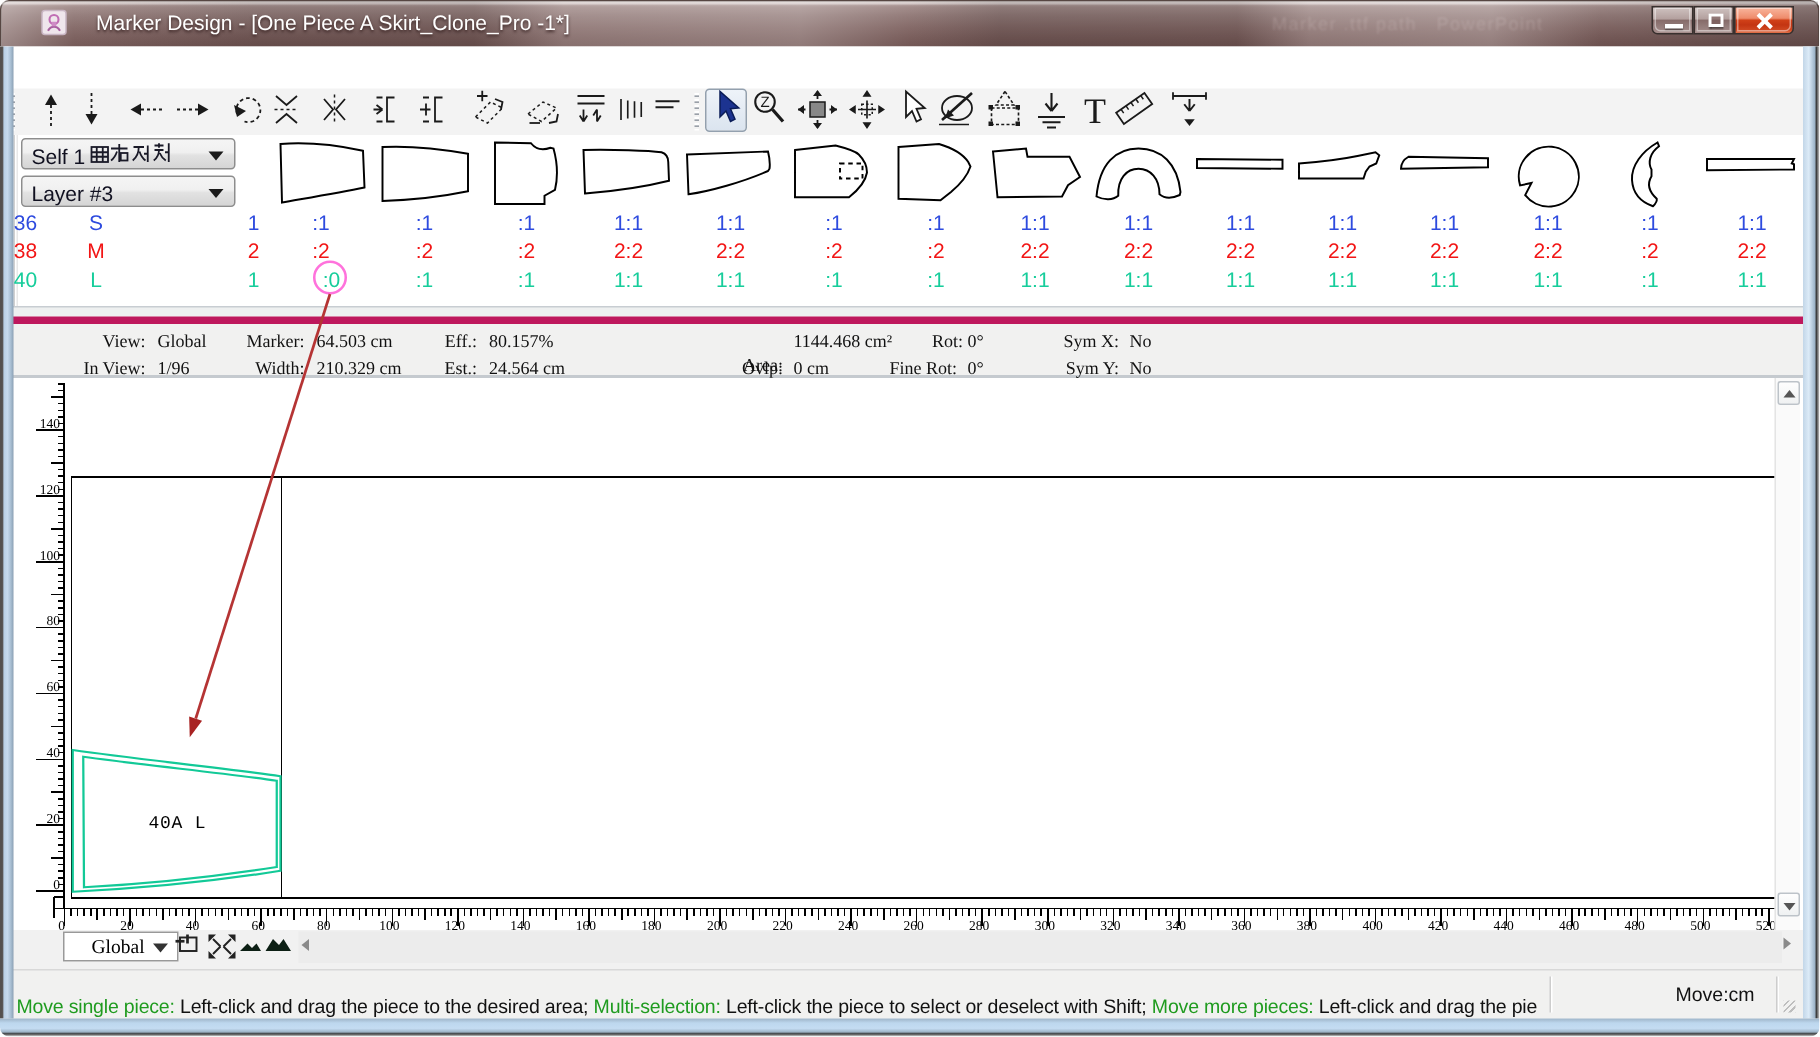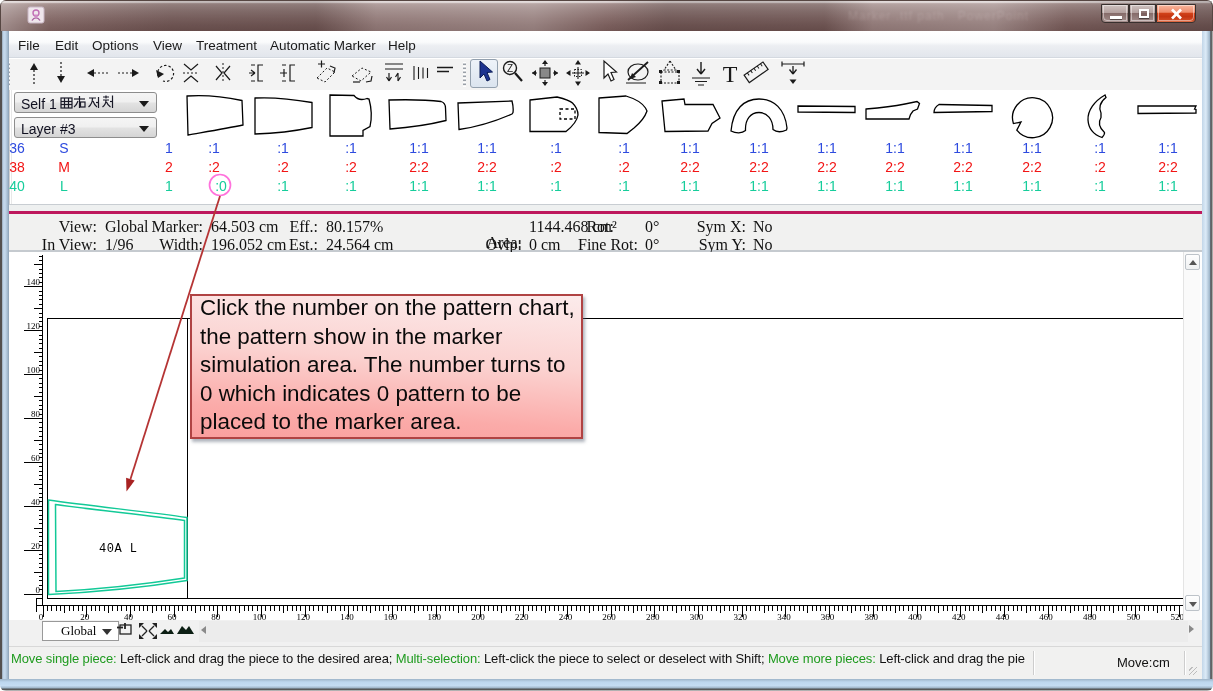--- a/index.html
+++ b/index.html
@@ -43,21 +43,21 @@
 #selbtn { position:absolute; left:465px; top:0px; width:28px; height:29px; border:1px solid #93a0ae; border-radius:3px; background:linear-gradient(180deg,#eef3f9,#dbe4ef); }
 
 #chart { position:absolute; left:5px; top:90px; width:1192px; height:114px; background:#ffffff; overflow:hidden; }
 .combo { position:absolute; left:9px; width:143px; height:21px; border:1px solid #8d8d8d; border-radius:3px;
   background:linear-gradient(180deg,#f5f5f5 0%,#f0f0f0 45%,#e2e2e2 55%,#d5d5d5 100%); font-size:14px; color:#101020; }
 .combo .arr { position:absolute; right:7px; top:8px; width:0; height:0; border-left:5px solid transparent; border-right:5px solid transparent; border-top:6px solid #1a1a1a; }
 .num { position:absolute; font-size:14px; text-align:center; width:44px; }
 .c-s { color:#2e4bdf; } .c-m { color:#f21515; } .c-l { color:#16cd9b; }
 
 #split1 { position:absolute; left:5px; top:204px; width:1197px; height:7px; background:#eef0f0; border-top:1px solid #c8cdd2; }
-#infobar { position:absolute; left:5px; top:211px; width:1197px; height:41px; background:#f1f1f0; border-top:3px solid #be185d; border-bottom:2px solid #c5cacf; font-family:"Liberation Serif",serif; font-size:16px; color:#111; }
+#infobar { position:absolute; left:5px; top:211px; width:1197px; height:41px; background:#f1f1f0; border-top:5px solid #be185d; border-bottom:2px solid #c5cacf; font-family:"Liberation Serif",serif; font-size:12px; color:#111; }
 .ilabel { position:absolute; text-align:right; }
 .ival { position:absolute; }
 
 #canvas { position:absolute; left:5px; top:252px; width:1178px; height:368px; background:#ffffff; overflow:hidden; }
 
 #vscroll { position:absolute; left:1183px; top:252px; width:17px; height:368px; background:#fafafa; border-left:1px solid #e4e4e4; }
 .sbtn { position:absolute; left:1px; width:15px; height:16px; background:linear-gradient(180deg,#fefefe,#eff1f2); border:1px solid #bdc3c9; border-radius:2px; }
 .tri-up { width:0;height:0;border-left:4px solid transparent;border-right:4px solid transparent;border-bottom:5px solid #555; position:absolute; left:3px; top:5px;}
 .tri-down { width:0;height:0;border-left:4px solid transparent;border-right:4px solid transparent;border-top:5px solid #555; position:absolute; left:3px; top:6px;}
 
@@ -77,47 +77,39 @@
 <div id="titlebar">
       <div class="shine"></div>
     </div>
 <svg class="abs" width="18" height="18" style="left:28px;top:7px">
 <rect x="0" y="0" width="16" height="16" rx="2" fill="#efe6ec" stroke="#c9b6c4"></rect>
 <circle cx="8" cy="6" r="3" fill="none" stroke="#c06db4" stroke-width="1.4"></circle>
 <path d="M4,13.5 C6,10 10,10 12,13.5" fill="none" stroke="#a85fa0" stroke-width="1.4"></path>
 <rect x="6.5" y="7.5" width="3" height="3" fill="#cf8cc6"></rect>
 </svg>
 <div style="position:absolute;left:848px;top:9px;white-space:nowrap;font-size:12px;color:rgba(255,245,240,.16);filter:blur(0.8px);letter-spacing:1px">Marker .ttf path &nbsp; PowerPoint</div>
+    <div id="title-text">Marker Design - [One Piece A Skirt_Clone_Pro -1*]</div>
 <div id="winbtns">
 <div class="wbtn" id="btn-min">
         <div class="inner"></div>
         <div class="glyph"></div>
       </div>
 <div class="wbtn" id="btn-max">
         <div class="inner"></div>
         <div class="glyph"></div>
       </div>
 <div class="wbtn" id="btn-close">
         <div class="inner"></div>
         <svg width="40" height="19" style="left:0;top:0">
           <g stroke="#fff" stroke-width="2.6" filter="">
             <line x1="15" y1="4.5" x2="24" y2="13.5"></line>
             <line x1="24" y1="4.5" x2="15" y2="13.5"></line>
           </g>
         </svg>
       </div>
-</div>
-<div id="menubar">
-<div class="mitem" style="left:13px">File</div>
-<div class="mitem" style="left:50px">Edit</div>
-<div class="mitem" style="left:87px">Options</div>
-<div class="mitem" style="left:148px">View</div>
-<div class="mitem" style="left:191px">Treatment</div>
-<div class="mitem" style="left:265px">Automatic Marker</div>
-<div class="mitem" style="left:383px">Help</div>
 </div>
 <div id="toolbar">
 <div class="grip" style="left:2px"></div>
 <div class="grip" style="left:458px"></div>
 <div id="selbtn"></div>
 </div>
 <svg class="abs" width="1213" height="100" style="left:0;top:0" fill="none" stroke="#1a1a1a" stroke-width="1.2">
 <path d="M34,63 l-4,7 h8 z" fill="#1a1a1a" stroke="none"></path>
       <line x1="34" y1="70" x2="34" y2="84" stroke-dasharray="2,2"></line>
       <path d="M61,83 l-4,-7 h8 z" fill="#1a1a1a" stroke="none"></path>
@@ -288,30 +280,30 @@
 </svg>
 <div id="split1"></div>
 <div id="infobar">
 <div class="ilabel" style="right:1105px;top:4px">View:</div>
 <div class="ival" style="left:100px;top:4px">Global</div>
 <div class="ilabel" style="right:1105px;top:22px">In View:</div>
 <div class="ival" style="left:100px;top:22px">1/96</div>
 <div class="ilabel" style="right:999px;top:4px">Marker:</div>
 <div class="ival" style="left:206px;top:4px">64.503 cm</div>
 <div class="ilabel" style="right:999px;top:22px">Width:</div>
-<div class="ival" style="left:206px;top:22px">196.052 cm</div>
+<div class="ival" style="left:206px;top:22px">210.329 cm</div>
 <div class="ilabel" style="right:884px;top:4px">Eff.:</div>
 <div class="ival" style="left:321px;top:4px">80.157%</div>
 <div class="ilabel" style="right:884px;top:22px">Est.:</div>
 <div class="ival" style="left:321px;top:22px">24.564 cm</div>
 <div class="ilabel" style="right:680px;top:20px">Area:</div>
 <div class="ival" style="left:524px;top:4px">1144.468 cm²</div>
 <div class="ilabel" style="right:680px;top:22px">Ovlp:</div>
 <div class="ival" style="left:524px;top:22px">0 cm</div>
-<div class="ilabel" style="right:588px;top:4px">Rot:</div>
+<div class="ilabel" style="right:560px;top:4px">Rot:</div>
 <div class="ival" style="left:640px;top:4px">0°</div>
 <div class="ilabel" style="right:564px;top:22px">Fine Rot:</div>
 <div class="ival" style="left:640px;top:22px">0°</div>
 <div class="ilabel" style="right:456px;top:4px">Sym X:</div>
 <div class="ival" style="left:748px;top:4px">No</div>
 <div class="ilabel" style="right:456px;top:22px">Sym Y:</div>
 <div class="ival" style="left:748px;top:22px">No</div>
 </div>
 <div id="canvas"></div>
 <svg class="abs" width="1213" height="440" style="left:0;top:252px" stroke="#000" stroke-width="1" fill="none" shape-rendering="crispEdges">
@@ -730,33 +722,27 @@
         <path d="M139,3 h5 l-5,5 z M157,3 h-5 l5,5 z M139,19 h5 l-5,-5 z M157,19 h-5 l5,-5 z" fill="#222" stroke="none"></path>
       </g>
 <path d="M160,14 l5,-5 3,3 3,-3 3,5 z" fill="#0c1f14" stroke="none"></path>
 <path d="M177,14 l5,-8 4,4 3,-4 5,8 z" fill="#0c1f14" stroke="none"></path>
 <path d="M206,6 l-5,4 5,4 z" fill="#8a8a8a" stroke="none"></path>
 </svg>
 <svg class="abs" width="20" height="26" style="left:1183px;top:620px">
       <path d="M6,5 l5,4 -5,4 z" fill="#8a8a8a"></path>
     </svg>
 <div id="statusbar">
-<div style="position:absolute;left:6px;top:4px;white-space:nowrap;width:1020px;overflow:hidden;letter-spacing:-0.12px"><span class="green">Move single piece:</span> Left-click and drag the piece to the desired area; <span class="green">Multi-selection:</span> Left-click the piece to select or deselect with Shift; <span class="green">Move more pieces:</span> Left-click and drag the pie</div>
+<div style="position:absolute;left:6px;top:16px;white-space:nowrap;width:1020px;overflow:hidden;letter-spacing:-0.12px"><span class="green">Move single piece:</span> Left-click and drag the piece to the desired area; <span class="green">Multi-selection:</span> Left-click the piece to select or deselect with Shift; <span class="green">Move more pieces:</span> Left-click and drag the pie</div>
 <div class="sep" style="left:1028px"></div>
 <div class="sep" style="left:1179px"></div>
 <div style="position:absolute;left:1112px;top:8px">Move:cm</div>
 <div style="position:absolute;right:5px;bottom:4px;width:8px;height:8px;background:
 repeating-linear-gradient(135deg, transparent 0 2px, #bdbdbd 2px 3px)"></div>
 </div>
 <div id="leftborder"></div>
     <div id="rightborder"></div>
     <div id="bottomborder"></div>
-<div class="abs" style="left:190px;top:294px;width:393px;height:145px;
-background:linear-gradient(184deg,#fcebeb 0%,#fbd2d0 45%,#fbaba9 80%,#fa9f9e 100%);
-border:2px solid #b04343; box-shadow:2px 3px 3px rgba(100,110,125,.5);
-font-size:22.4px; color:#0a0a0a; line-height:28.5px; padding:0 0 0 8px; margin:0; letter-spacing:0px">
-      <div style="margin-top:-2px">Click the number on the pattern chart,<br>the pattern show in the marker<br>simulation area. The number turns to<br>0 which indicates 0 pattern to be<br>placed to the marker area.</div>
-    </div>
 <svg class="abs" width="1213" height="691" style="left:0;top:0;pointer-events:none">
 <circle cx="220" cy="185" r="10.5" fill="none" stroke="#ff72dc" stroke-width="1.7"></circle>
 <line x1="220" y1="196" x2="130.5" y2="479" stroke="#b53434" stroke-width="1.8"></line>
 <path d="M126.5,491.5 L134.7,480.5 L126.1,477.7 Z" fill="#a82222"></path>
 </svg>
 </div>
 </body></html>

